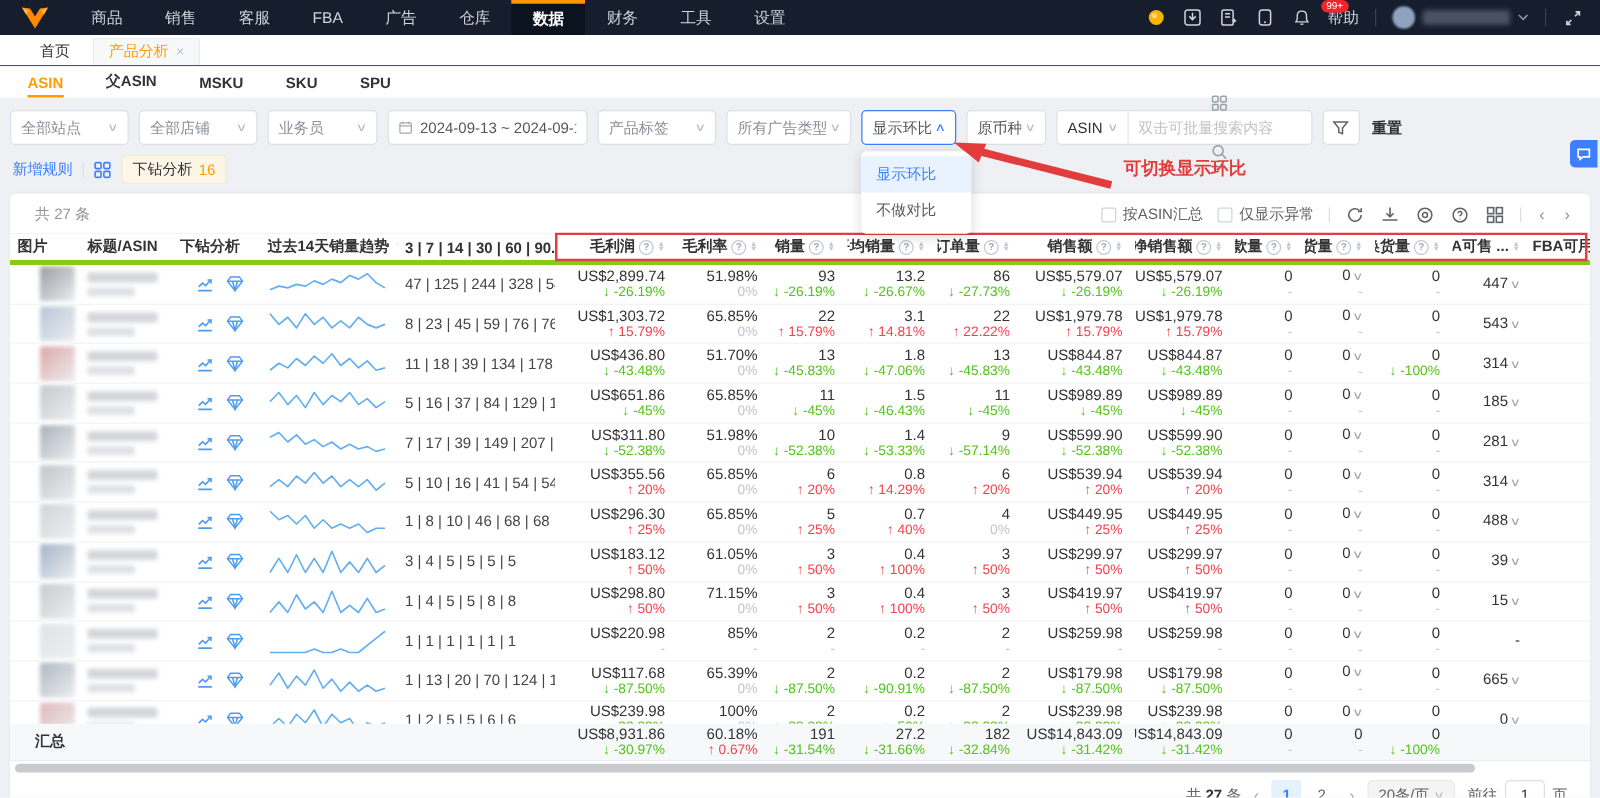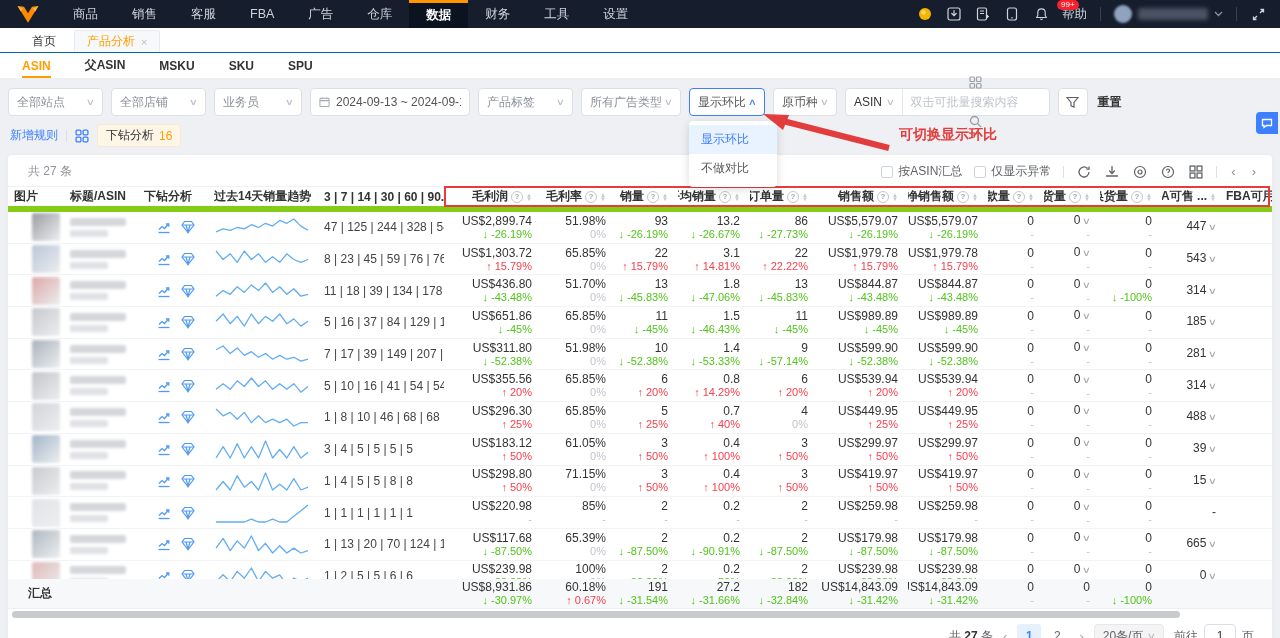--- a/index.html
+++ b/index.html
@@ -67,21 +67,21 @@
   .card { background:#fff; border-radius:4px; margin:0 8px; height:498px; display:flex; flex-direction:column; position:relative; box-shadow:0 0 4px rgba(0,0,0,.04); }
   .toolbar { display:flex; align-items:center; padding:8px 14px 6px 20px; color:#909399; }
   .toolbar-right { margin-left:auto; display:flex; align-items:center; gap:12px; color:#666; }
   .chk { display:flex; align-items:center; gap:5px; cursor:pointer; color:#606266; }
   .chk .box { width:12px; height:12px; border:1px solid #cfd3da; border-radius:2px; background:#fff; }
   .tool-ico { width:16px; height:16px; display:flex; align-items:center; justify-content:center; cursor:pointer; }
   .chev { color:#8b919c; font-size:13px; cursor:pointer; padding:0 2px; }
 
   
   .tablewrap { flex:1; overflow:hidden; position:relative; }
-  .thead { display:flex; height:26px; border-top:1px solid #f0f1f3; border-bottom:6px solid #84cc16; position:relative; }
+  .thead { display:flex; height:26px; border-top:1px solid #f0f1f3; border-bottom:4px solid #84cc16; position:relative; }
   .th { display:flex; align-items:center; font-weight:bold; color:#333; padding:0 10px 0 6px; white-space:nowrap; overflow:hidden; }
   .th.num { justify-content:flex-end; }
   .th .help { width:12px; height:12px; border:1px solid #c3c7cf; border-radius:50%; color:#a3a8b1; font-size:8px; display:inline-flex; align-items:center; justify-content:center; margin-left:3px; flex:none; }
   .th .sort { display:inline-flex; flex-direction:column; margin-left:3px; line-height:4px; }
   .th .sort span { font-size:6px; color:#c4c8d0; }
   .th .caret { color:#b9bdc6; font-size:9px; margin-left:6px; transform:scaleX(1.4); }
   .redbox { position:absolute; left:436px; right:2px; top:-1px; bottom:-1px; border:2px solid #e63c3c; pointer-events:none; z-index:5; }
   .tbody .tr { display:flex; height:31.7px; border-bottom:1px solid #f2f3f5; }
   .td { display:flex; flex-direction:column; justify-content:center; padding:0 10px 0 6px; overflow:hidden; white-space:nowrap; }
   .td.num { align-items:flex-end; }

